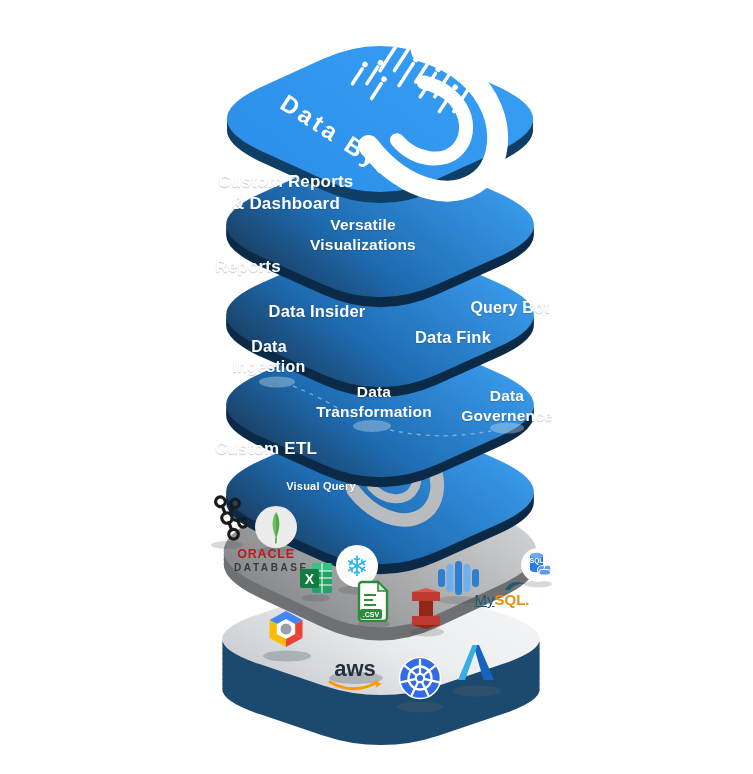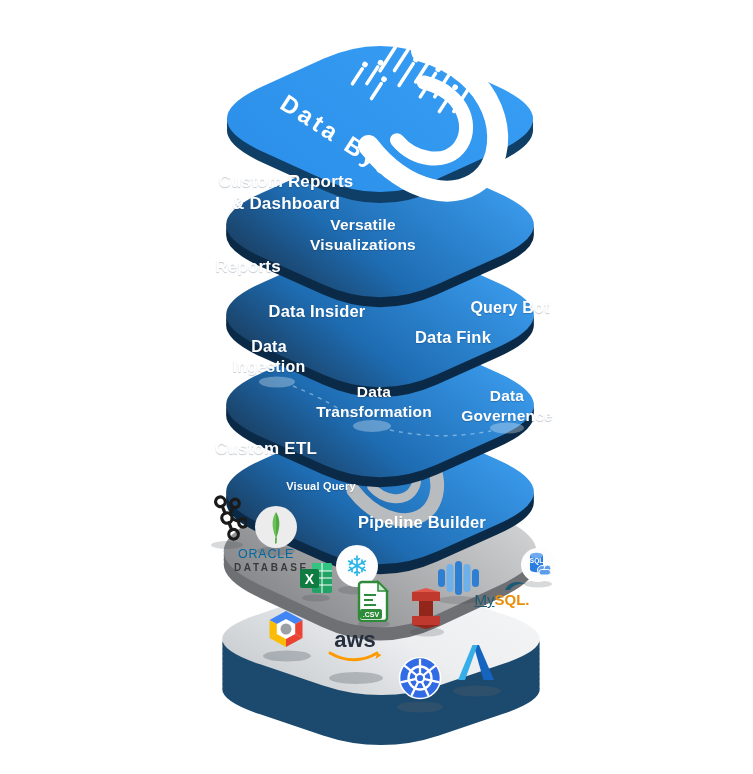--- a/index.html
+++ b/index.html
@@ -4,21 +4,21 @@
 <style>
   html,body{margin:0;padding:0;background:#ffffff;}
   .stage{position:relative;width:753px;height:774px;overflow:hidden;
          font-family:"Liberation Sans","DejaVu Sans",sans-serif;}
   #slabs{position:absolute;left:0;top:0;z-index:1;}
   .lbl{position:absolute;z-index:3;transform:translate(-50%,-50%);
        color:#fff;font-weight:700;text-align:center;white-space:pre-line;
        line-height:1.28;letter-spacing:.2px;
        text-shadow:0 1px 1px rgba(10,40,70,.25);}
   .icon{position:absolute;z-index:4;text-align:center;line-height:1;}
-  .oracle-name{font-size:12.5px;font-weight:400;color:#0369a1;letter-spacing:.8px;}
+  .oracle-name{font-size:12.5px;font-weight:700;color:#b91c1c;letter-spacing:.8px;}
   .oracle-sub{font-size:10px;font-weight:700;color:#3A3A3A;letter-spacing:2.6px;margin-top:2px;}
   .mysql-wrap{font-size:15px;}
   .mysql-my{font-weight:500;color:#1B5A77;text-decoration:underline;}
   .mysql-sql{font-weight:800;color:#E8900C;margin-top:40px;}
   .mysql-dolphin{position:absolute;right:2px;top:-1px;}
   .aws-text{font-size:22px;font-weight:800;color:#252F3E;letter-spacing:0;}
   .aws-swoosh{margin-top:-3px;}
 </style>
 </head>
 <body>
@@ -179,21 +179,20 @@
 
   <div class="lbl" style="left:269px;top:357px;font-size:16px">Data
 Ingestion</div>
   <div class="lbl" style="left:374px;top:402px;font-size:15.5px">Data
 Transformation</div>
   <div class="lbl" style="left:507px;top:406px;font-size:15.5px">Data
 Governence</div>
 
   <div class="lbl" style="left:266px;top:449px;font-size:17px">Custom ETL</div>
   <div class="lbl" style="left:321px;top:486px;font-size:11px">Visual Query</div>
-  <div class="lbl" style="left:422px;top:523px;font-size:16.5px">Pipeline Builder</div>
 
   <div class="icon" style="left:207px;top:494px">
     <svg width="40" height="48" viewBox="0 0 40 48">
       <g transform="rotate(-22 20 24)" stroke="#1A1A1A" stroke-width="3.2" fill="none" stroke-linecap="round">
         <circle cx="20" cy="6.5" r="4.8"></circle>
           <circle cx="20" cy="24" r="5.2"></circle>
           <circle cx="20" cy="41.5" r="4.8"></circle>
         <circle cx="33" cy="13.5" r="4.2"></circle>
           <circle cx="33" cy="34.5" r="4.2"></circle>
         <line x1="20" y1="11.3" x2="20" y2="18.8"></line>
@@ -300,21 +299,21 @@
       <polygon points="24,3 40.5,12 24,21" fill="#4285F4"></polygon>
       <polygon points="40.5,12 40.5,30 24,21" fill="#EA4335"></polygon>
       <polygon points="40.5,30 24,39 24,21" fill="#EA4335"></polygon>
       <polygon points="24,39 7.5,30 24,21" fill="#FBBC05"></polygon>
       <polygon points="7.5,30 7.5,12 24,21" fill="#FBBC05"></polygon>
       <polygon points="24,10.9 33.2,16 33.2,26 24,31.1 14.8,26 14.8,16" fill="#fff"></polygon>
       <circle cx="24" cy="21" r="5.5" fill="#9AA0A6"></circle>
     </svg>
   </div>
 
-  <div class="icon" style="left:326px;top:629px;width:58px">
+  <div class="icon" style="left:326px;top:658px;width:58px">
     <div class="aws-text">aws</div>
     <svg class="aws-swoosh" width="56" height="14" viewBox="0 0 56 14">
       <path d="M3,3 C18,12 36,12 50,3" stroke="#FF9900" stroke-width="3" fill="none" stroke-linecap="round"></path>
       <polygon points="50,3 48.5,9 54.5,5" fill="#FF9900"></polygon>
     </svg>
   </div>
 
   <div class="icon" style="left:398px;top:656px">
     <svg width="44" height="44" viewBox="0 0 44 44">
       <circle cx="22" cy="22" r="20.5" fill="#326CE5" stroke="#fff" stroke-width="1.6"></circle>

